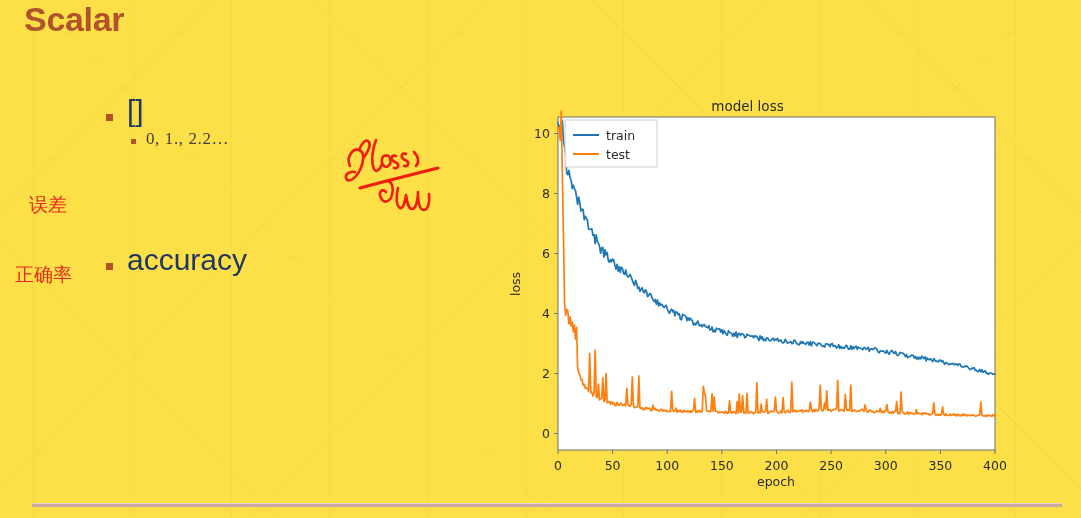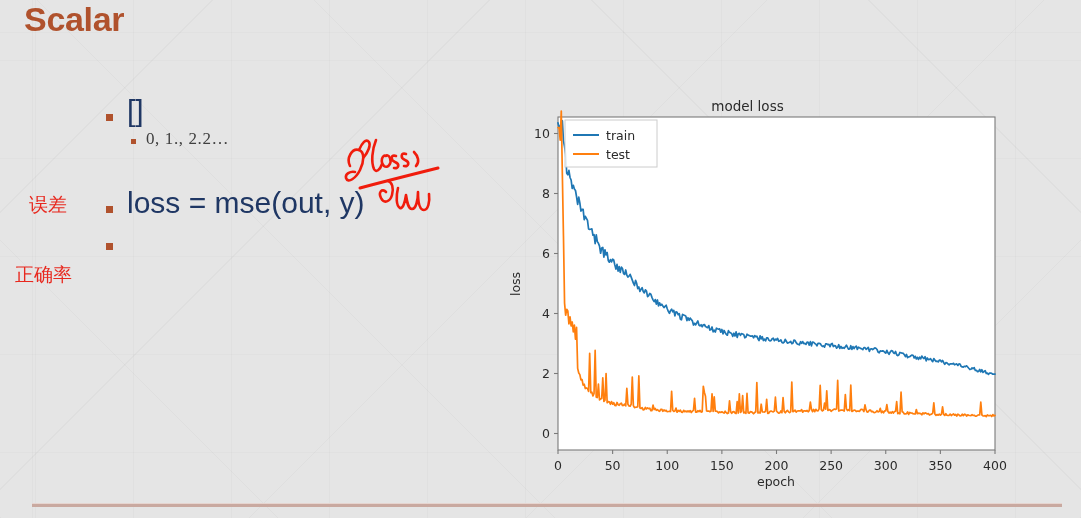--- a/index.html
+++ b/index.html
@@ -4,21 +4,21 @@
 <style>
   html, body {
     margin: 0;
     padding: 0;
     background: #ffffff;
   }
   #slide {
     position: relative;
     width: 1081px;
     height: 518px;
-    background: #e5e5e5;
+    background: #fde047;
     overflow: hidden;
     font-family: "Liberation Sans", sans-serif;
   }
   
   #watermark {
     position: absolute;
     inset: 0;
     pointer-events: none;
     background-image:
       repeating-linear-gradient(45deg,  rgba(0,0,0,0.028) 0 1px, rgba(0,0,0,0) 1px 196px),
@@ -152,27 +152,24 @@
   <div class="bullet-row lvl1" id="b-empty">
     <span class="bullet-mark"></span>
     <span class="bullet-text">[]</span>
   </div>
 
   <div class="bullet-row lvl2" id="b-numbers">
     <span class="bullet-mark"></span>
     <span class="bullet-text">0, 1., 2.2…</span>
   </div>
 
-  <div class="bullet-row lvl1" id="b-loss">
-    <span class="bullet-mark"></span>
-    <span class="bullet-text">loss = mse(out, y)</span>
-  </div>
 
   <div class="bullet-row lvl1" id="b-acc">
     <span class="bullet-mark"></span>
+    <span class="bullet-text">accuracy</span>
   </div>
 
   <div class="cn-note" id="cn-wucha">误差</div>
   <div class="cn-note" id="cn-zqlv">正确率</div>
 
   <svg id="handwriting" viewBox="0 0 120 110">
     <g fill="none" stroke="#f01c0c" stroke-width="2.6" stroke-linecap="round" stroke-linejoin="round">
 
       <path d="M12,48 C8,40 14,30 21,32 C27,34 26,44 22,52 C18,60 10,66 8,60 C7,56 12,53 17,54"></path>
       <path d="M21,32 C24,25 28,20 31,24 C33,27 30,34 26,39"></path>

